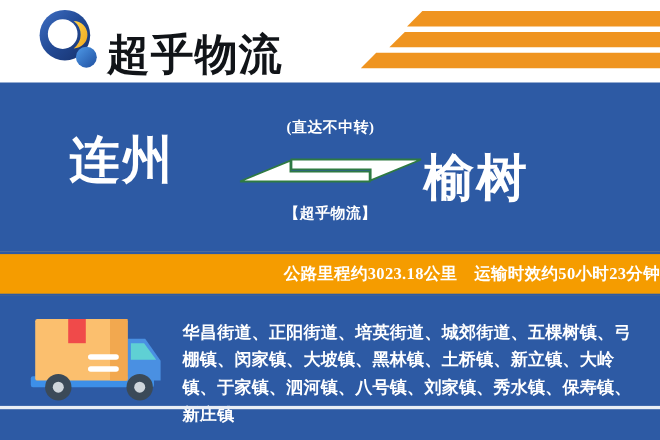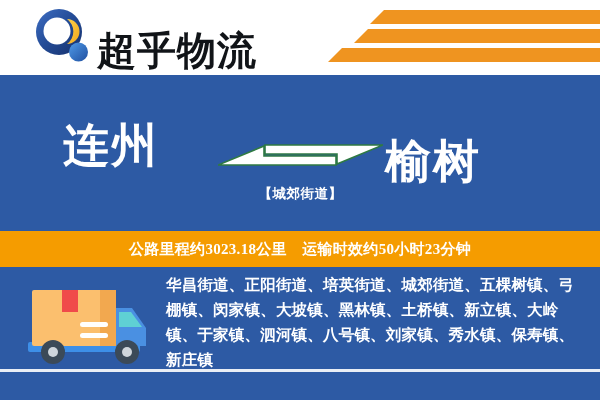--- a/index.html
+++ b/index.html
@@ -108,21 +108,21 @@
   .infobar {
     position: absolute;
     left: 0; top: 229px;
     width: 600px; height: 40px;
     background: #f59c00;
     border-top: 2px solid #2d5aa4;
     border-bottom: 2px solid #2d5aa4;
     box-sizing: border-box;
     display: flex;
     align-items: center;
-    justify-content: center;
+    justify-content: flex-end;
   }
   .infobar-text {
     font-family: "Liberation Serif", serif;
     font-weight: bold;
     font-size: 15px;
     color: #ffffff;
     white-space: nowrap;
     letter-spacing: 0.3px;
   }
 
@@ -133,21 +133,21 @@
     width: 600px; height: 131px;
     background: #2d5aa4;
   }
   .truck {
     position: absolute;
     left: 22px; top: 13px;
     width: 128px; height: 92px;
   }
   .areas {
     position: absolute;
-    left: 166px; top: 3px;
+    left: 166px; top: 21px;
     width: 418px;
     font-family: "Liberation Serif", serif;
     font-weight: bold;
     font-size: 15.5px;
     line-height: 25px;
     color: #ffffff;
     letter-spacing: 0.2px;
     word-break: break-all;
   }
   .divider {
@@ -196,29 +196,30 @@
         <polygon points="88,29 320,29 320,43 74,43" fill="#ef9420"></polygon>
         <polygon points="62,48 320,48 320,62 48,62" fill="#ef9420"></polygon>
       </svg>
     </div>
   </div>
 
   <div class="route">
     <div class="city city-from">连州</div>
 
     <div class="mid">
+      <div class="mid-top">(直达不中转)</div>
       <div class="arrow-wrap">
         <svg width="165" height="46" viewBox="0 0 165 46">
           <g fill="#ffffff" stroke="#2f7a43" stroke-width="1.6" stroke-linejoin="miter">
             <polygon points="0,33 46,14 46,24 118,24 118,33"></polygon>
             <polygon points="165,13 119,32 119,22 47,22 47,13"></polygon>
           </g>
         </svg>
       </div>
-      <div class="mid-bottom">【城郊街道】</div>
+      <div class="mid-bottom">【超乎物流】</div>
     </div>
 
     <div class="city city-to">榆树</div>
   </div>
 
   <div class="infobar">
     <div class="infobar-text">公路里程约3023.18公里　运输时效约50小时23分钟</div>
   </div>
 
   <div class="coverage">

